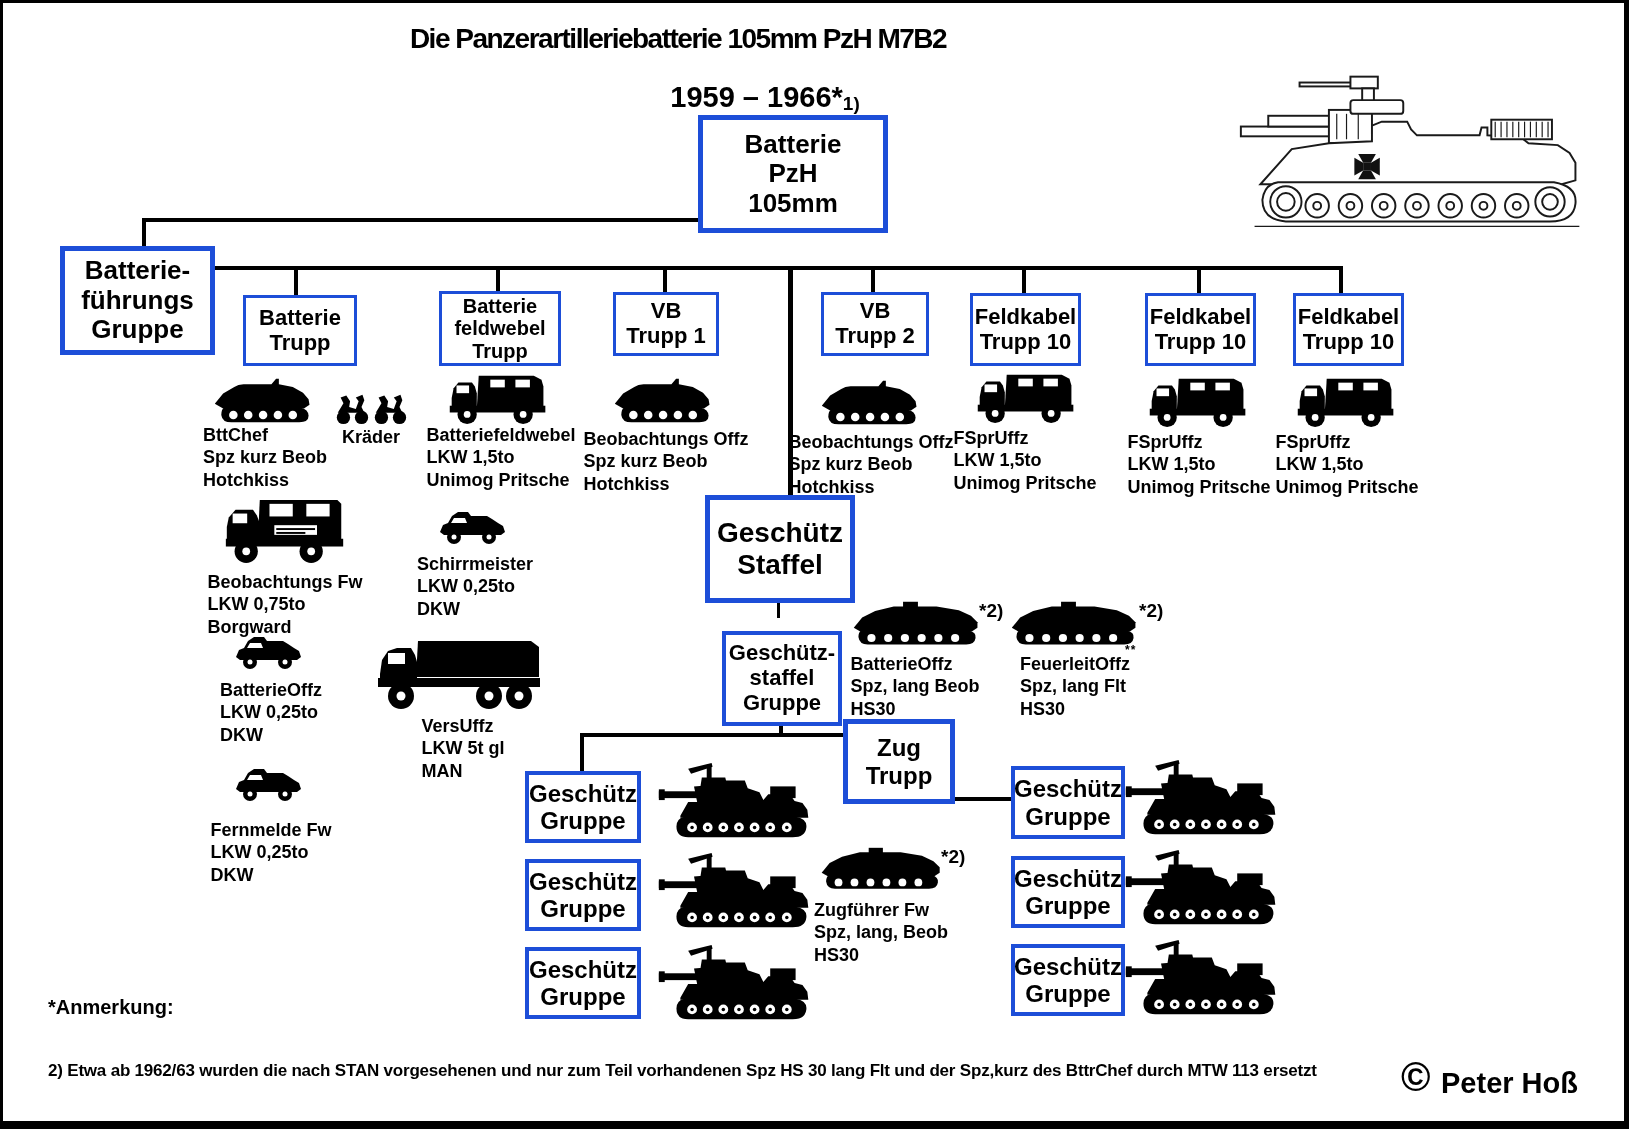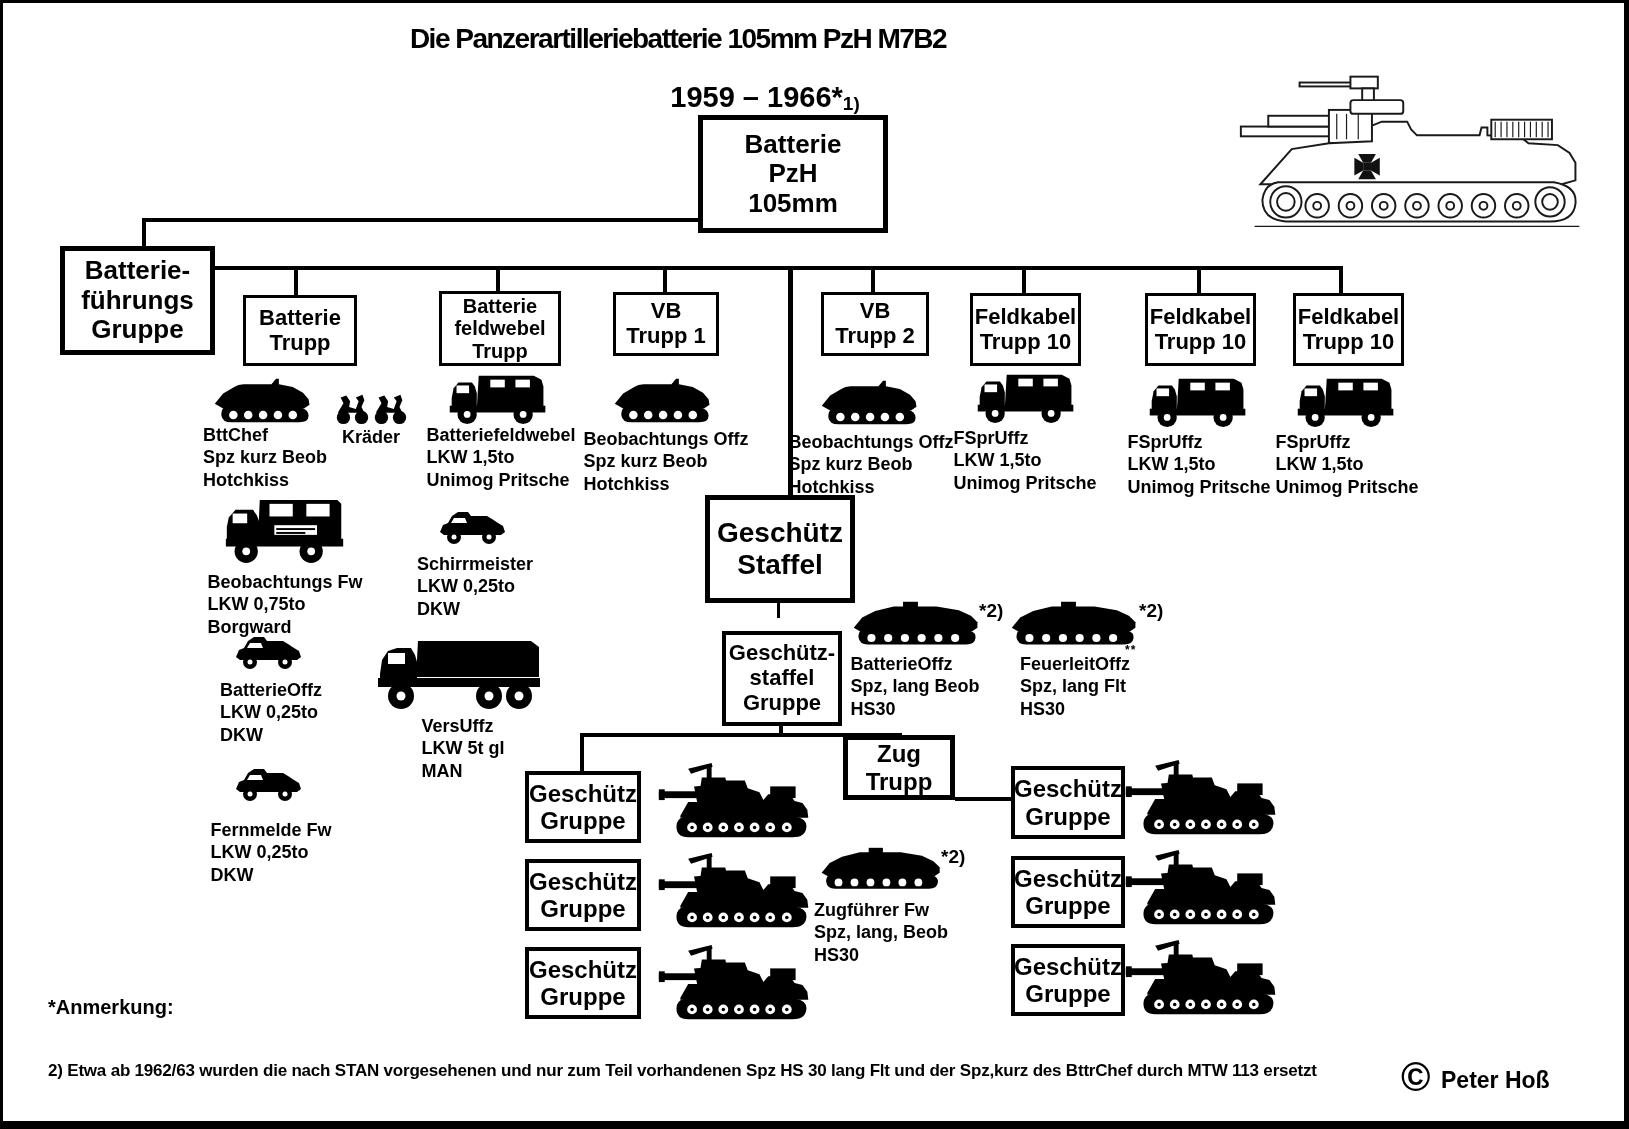--- a/index.html
+++ b/index.html
@@ -12,40 +12,40 @@
   .title{
     position:absolute;left:0;top:20px;width:1350px;text-align:center;
     font-size:28px;font-weight:bold;letter-spacing:-1.5px;white-space:pre;
   }
   .subtitle{
     position:absolute;left:612px;top:78px;width:300px;text-align:center;
     font-size:29px;font-weight:bold;white-space:nowrap;
   }
   .subtitle .subnote{font-size:19px;position:relative;top:3px;font-weight:bold;}
   .box{
-    position:absolute;background:#fff;border:3px solid #000000;box-sizing:border-box;
+    position:absolute;background:#fff;border:3px solid #1d4ed8;box-sizing:border-box;
     display:flex;align-items:center;justify-content:center;text-align:center;
     font-weight:bold;white-space:pre-line;line-height:1.13;
   }
   .b4{border-width:4px;} .b5{border-width:5px;}
   .f20{font-size:20px;} .f22{font-size:22px;} .f24{font-size:24px;}
   .f26{font-size:26px;} .f28{font-size:28px;}
   .hl,.vl{position:absolute;background:#000;}
   .cap{
     position:absolute;font-weight:bold;font-size:18px;line-height:1.24;
     white-space:pre;transform:translateX(-50%);
   }
   .marker{position:absolute;font-weight:bold;font-size:19px;white-space:nowrap;}
   .tiny{position:absolute;font-weight:bold;font-size:12px;letter-spacing:1px;}
   .icon{position:absolute;overflow:visible;}
   .foot{position:absolute;font-weight:bold;white-space:pre;}
   .foot.head{font-size:20px;}
   .foot.note{font-size:17px;letter-spacing:-0.2px;}
   .credit-c{position:absolute;font-size:40px;font-weight:bold;line-height:1;}
-  .credit-name{position:absolute;font-size:23px;font-weight:bold;white-space:nowrap;}
+  .credit-name{position:absolute;font-size:29px;font-weight:bold;white-space:nowrap;}
 </style>
 </head>
 <body>
 
 <div class="page">
 
   <svg width="0" height="0" style="position:absolute" aria-hidden="true">
     <defs>
       <symbol id="sym-spz" viewBox="0 0 112 56">
         <path d="M3,31 L12,20 L24,13 Q28,10 34,10 L64,10 L69,4 L72,4 L72,10 L87,13 L98,19 L104,26 L105,32 L99,36 L12,36 Z"></path>
@@ -263,21 +263,21 @@
 Trupp 10</span></div>
   <div class="box f22" style="left:1142px;top:290px;width:111px;height:73px"><span>Feldkabel
 Trupp 10</span></div>
   <div class="box f22" style="left:1290px;top:290px;width:111px;height:73px"><span>Feldkabel
 Trupp 10</span></div>
   <div class="box b5 f28" style="left:702px;top:492px;width:150px;height:108px"><span>Geschütz
 Staffel</span></div>
   <div class="box b4 f22" style="left:719px;top:628px;width:120px;height:95px"><span>Geschütz-
 staffel
 Gruppe</span></div>
-  <div class="box b5 f24" style="left:840px;top:732px;width:112px;height:65px"><span>Zug
+  <div class="box b5 f24" style="left:840px;top:716px;width:112px;height:85px"><span>Zug
 Trupp</span></div>
   <div class="box b4 f24" style="left:522px;top:768px;width:116px;height:72px"><span>Geschütz
 Gruppe</span></div>
   <div class="box b4 f24" style="left:522px;top:856px;width:116px;height:72px"><span>Geschütz
 Gruppe</span></div>
   <div class="box b4 f24" style="left:522px;top:944px;width:116px;height:72px"><span>Geschütz
 Gruppe</span></div>
   <div class="box b4 f24" style="left:1008px;top:763px;width:114px;height:73px"><span>Geschütz
 Gruppe</span></div>
   <div class="box b4 f24" style="left:1008px;top:853px;width:114px;height:72px"><span>Geschütz

